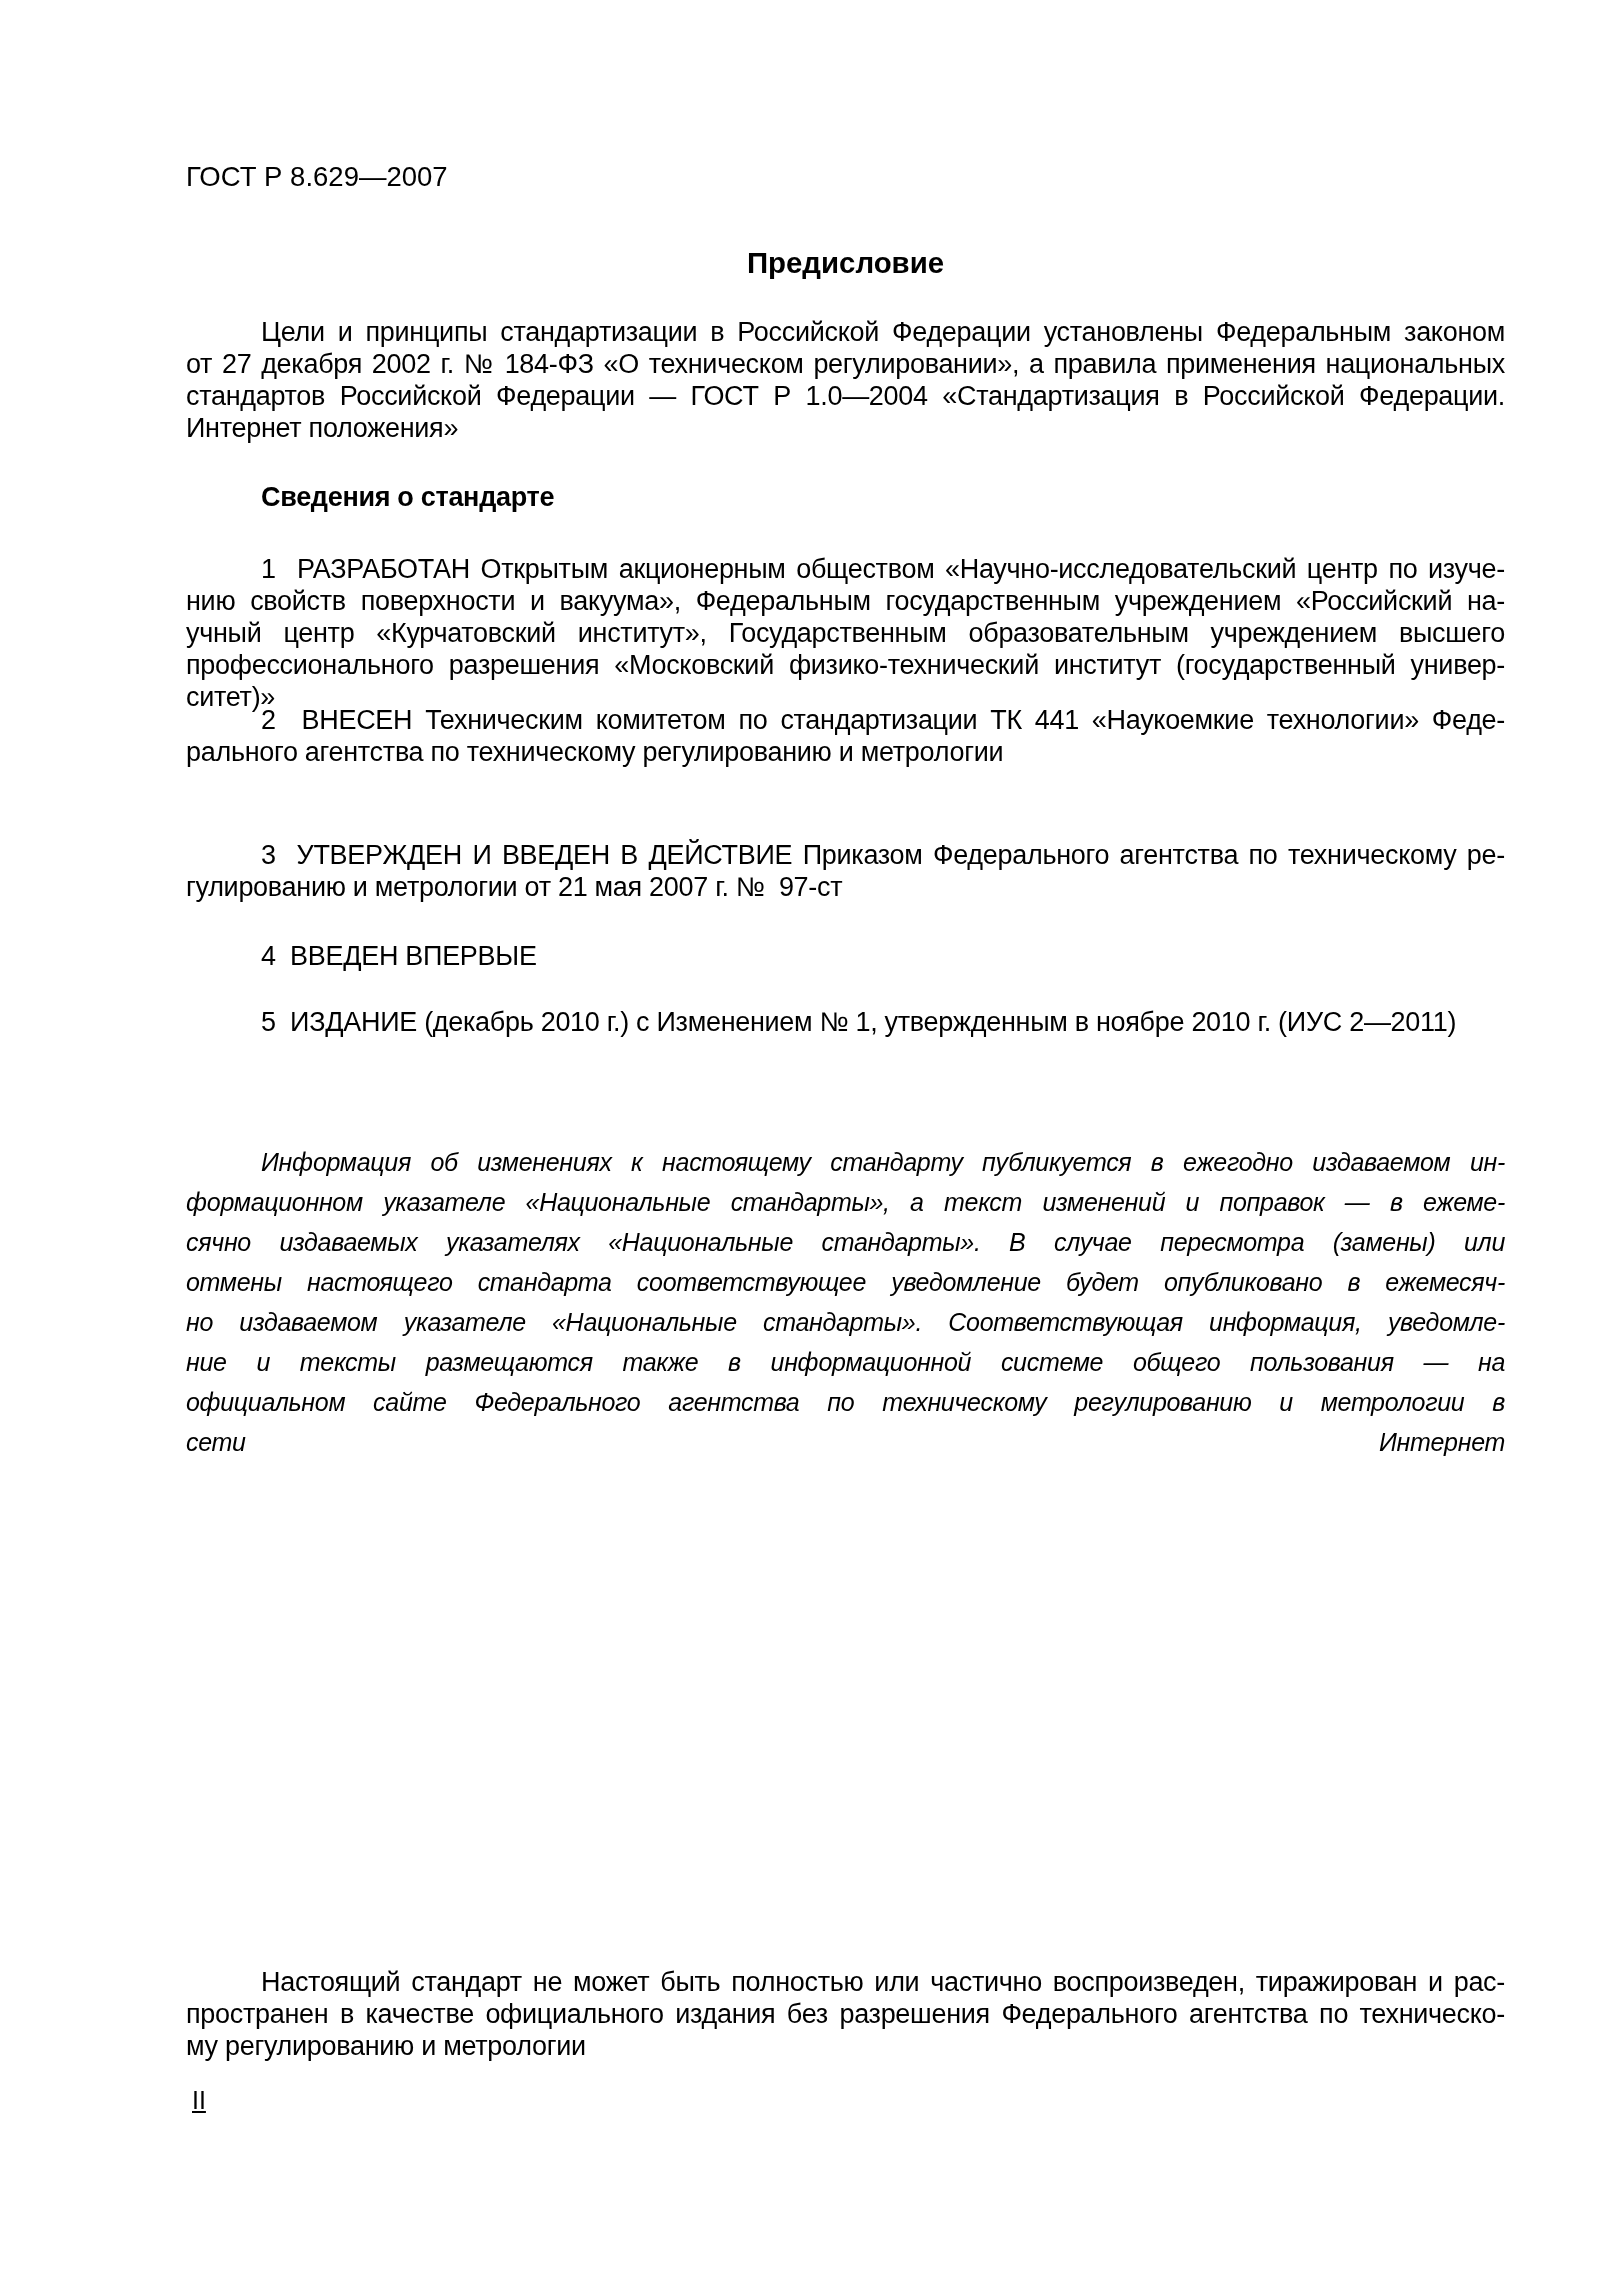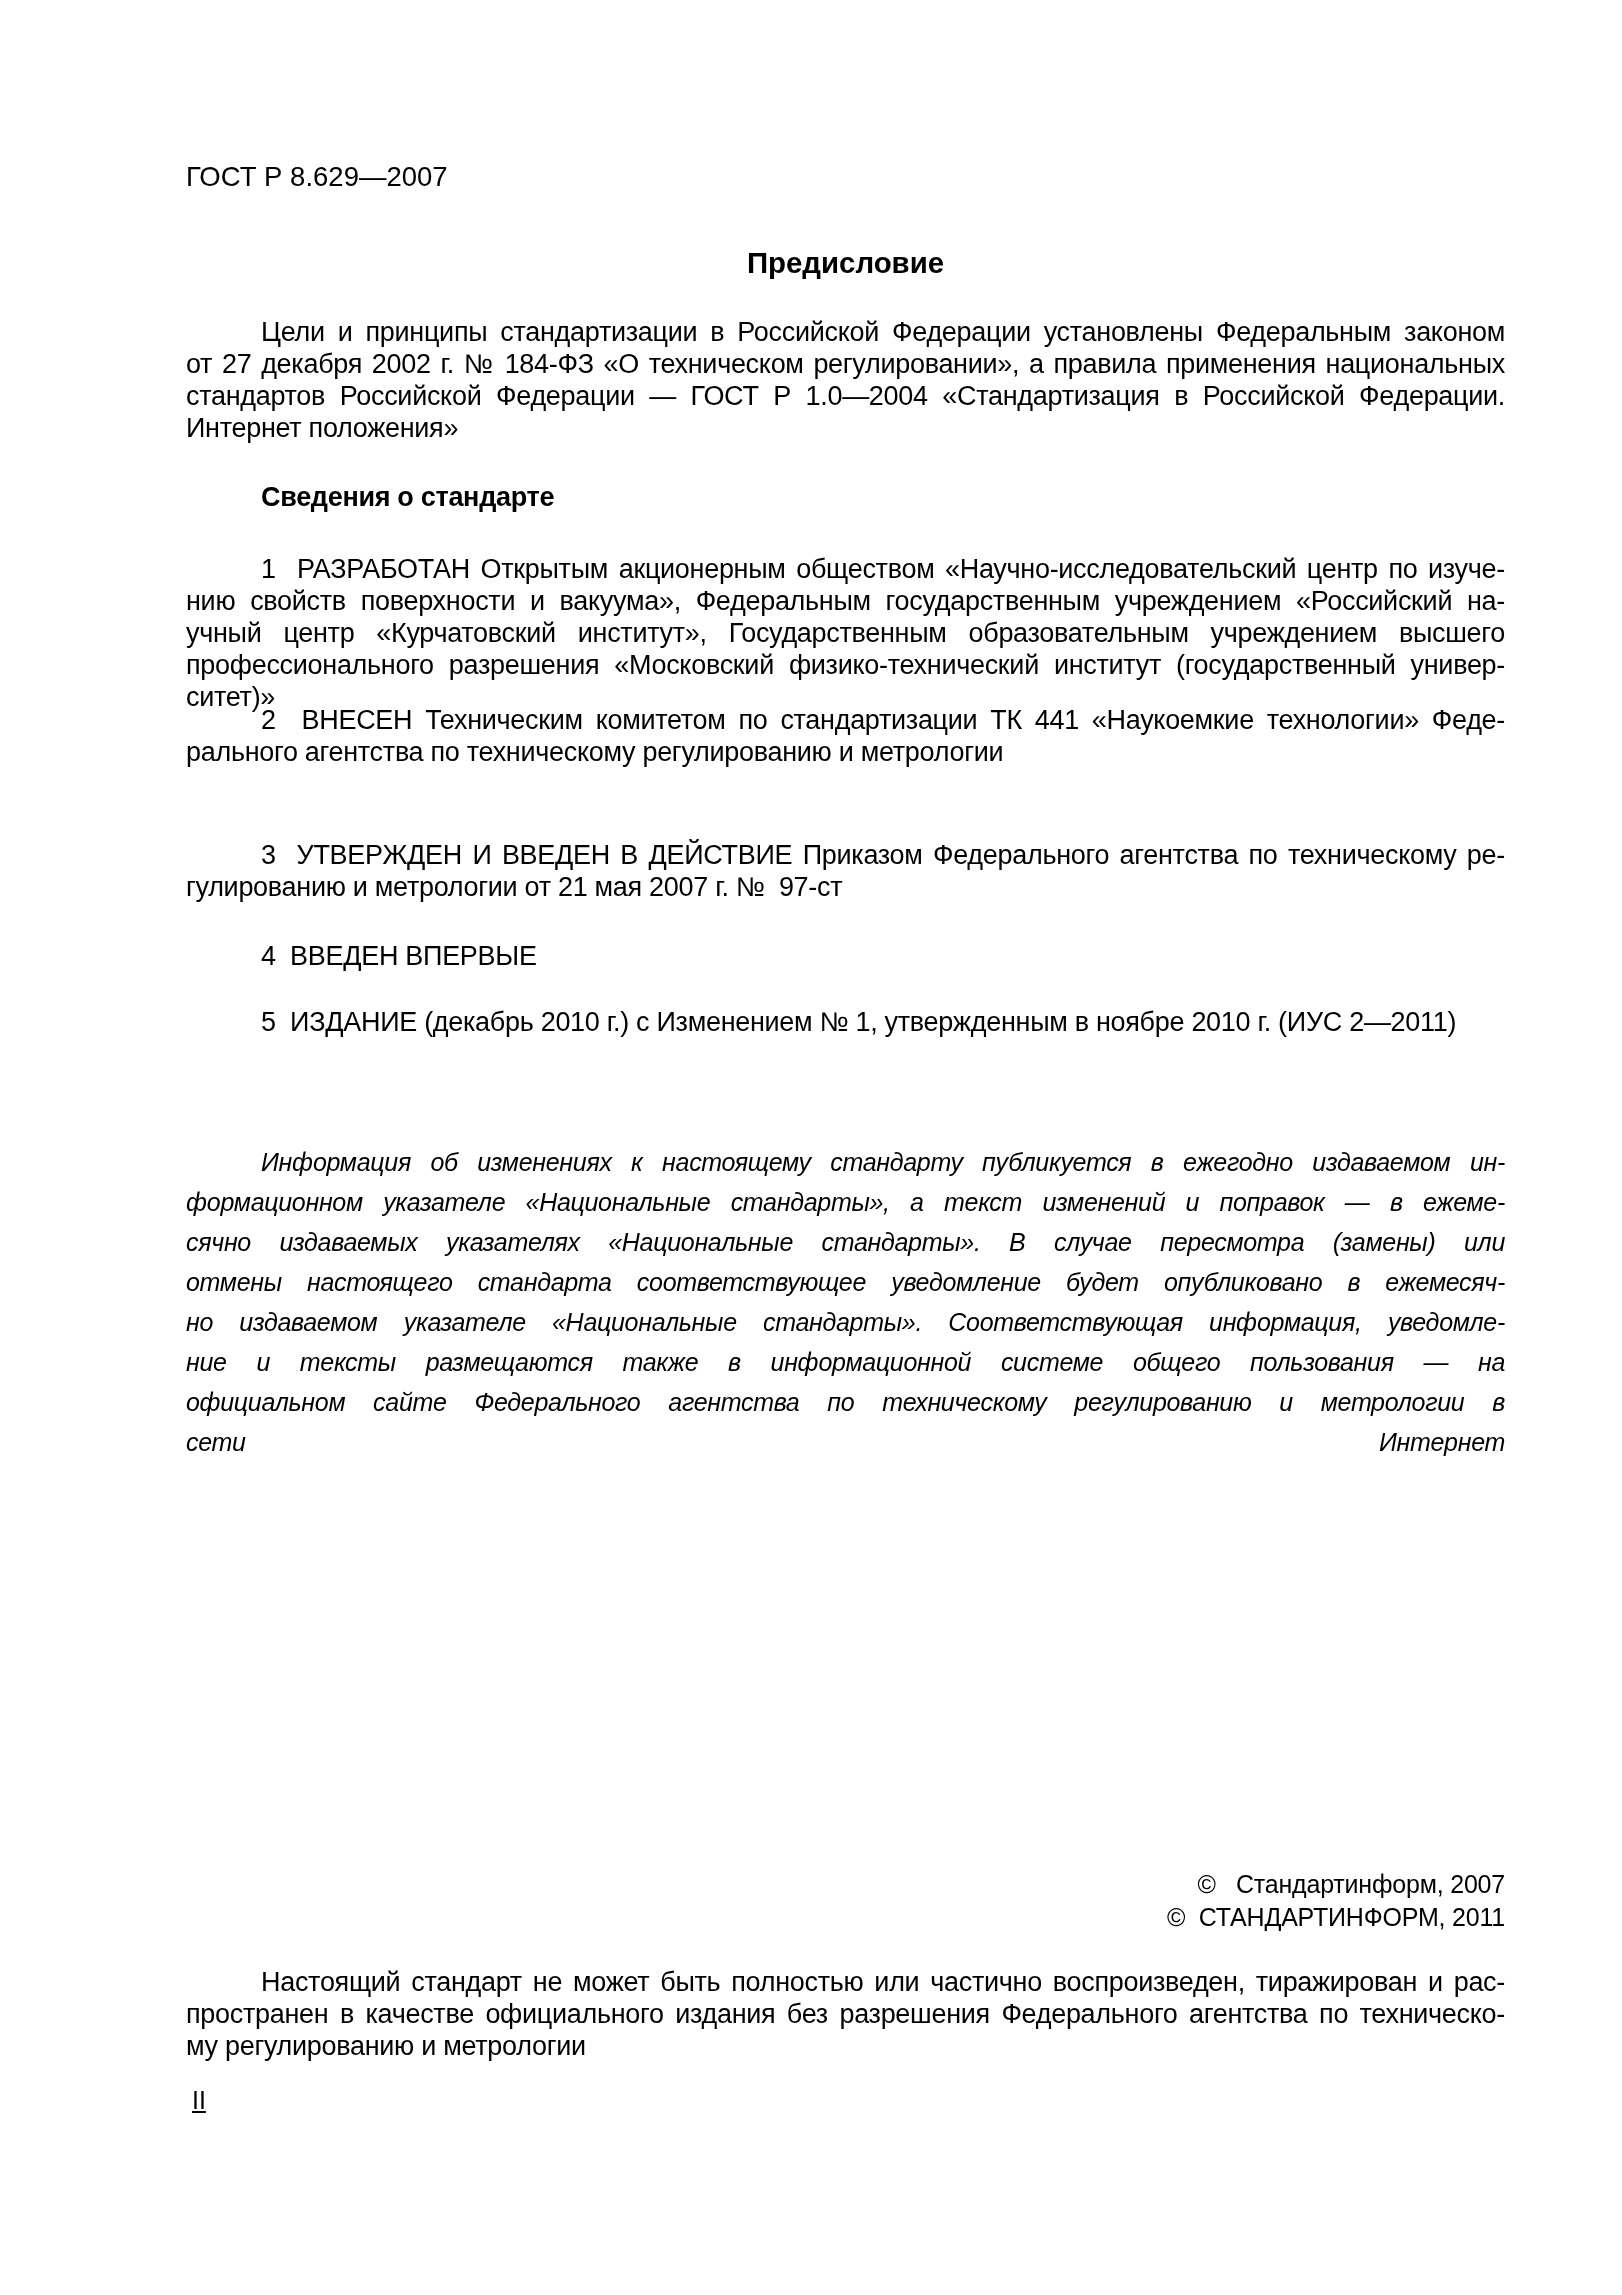--- a/index.html
+++ b/index.html
@@ -141,24 +141,20 @@
     <div class="il fi">Информация об изменениях к настоящему стандарту публикуется в ежегодно издаваемом ин-</div>
     <div class="il">формационном указателе «Национальные стандарты», а текст изменений и поправок — в ежеме-</div>
     <div class="il">сячно издаваемых указателях «Национальные стандарты». В случае пересмотра (замены) или</div>
     <div class="il">отмены настоящего стандарта соответствующее уведомление будет опубликовано в ежемесяч-</div>
     <div class="il">но издаваемом указателе «Национальные стандарты». Соответствующая информация, уведомле-</div>
     <div class="il">ние и тексты размещаются также в информационной системе общего пользования&nbsp;— на</div>
     <div class="il">официальном сайте Федерального агентства по техническому регулированию и метрологии в</div>
     <div class="il last">сети Интернет</div>
   </div>
 
-  <div class="block" style="top:1868px">
-    <div class="copyright-line">©&nbsp;&nbsp; Стандартинформ, 2007</div>
-    <div class="copyright-line">©&nbsp; СТАНДАРТИНФОРМ, 2011</div>
-  </div>
 
   <div class="block" style="top:1966px">
     <div class="bl fi">Настоящий стандарт не может быть полностью или частично воспроизведен, тиражирован и рас-</div>
     <div class="bl">пространен в качестве официального издания без разрешения Федерального агентства по техническо-</div>
     <div class="bl last">му регулированию и метрологии</div>
   </div>
 
   <div class="page-number">II</div>
 
 </div>

